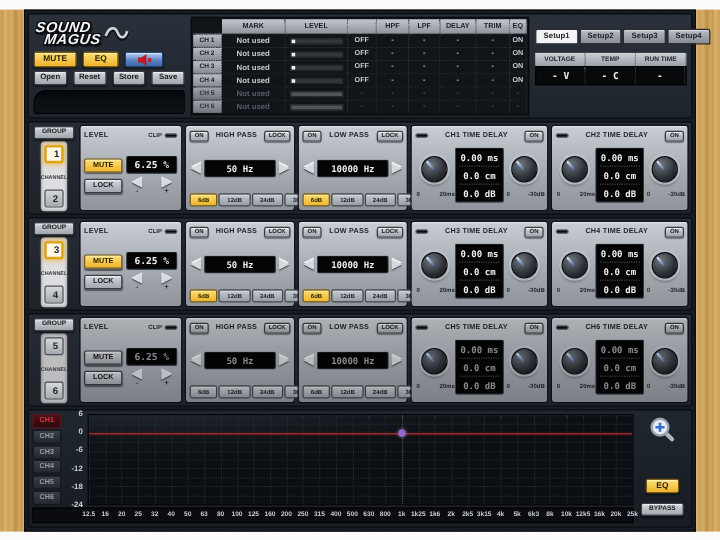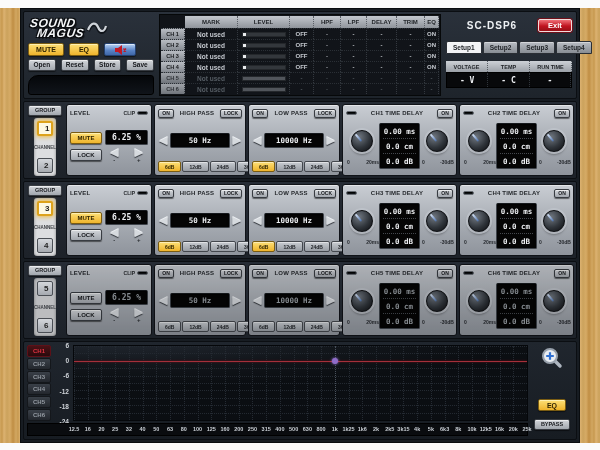--- a/index.html
+++ b/index.html
@@ -297,24 +297,20 @@
             <div class="td">-</div>
             <div class="td">-</div>
             <div class="td">-</div>
             <div class="td">-</div>
             <div class="td">-</div>
           </div>
 
       </div>
 
       <div class="top-right">
-        <div class="title-row">
-          <div class="app-title">SC-DSP6</div>
-          <button class="btn exit">Exit</button>
-        </div>
         <div class="tabs-row">
 
             <button class="setup-tab" data-active="true">Setup1</button>
 
             <button class="setup-tab" data-active="false">Setup2</button>
 
             <button class="setup-tab" data-active="false">Setup3</button>
 
             <button class="setup-tab" data-active="false">Setup4</button>
 

